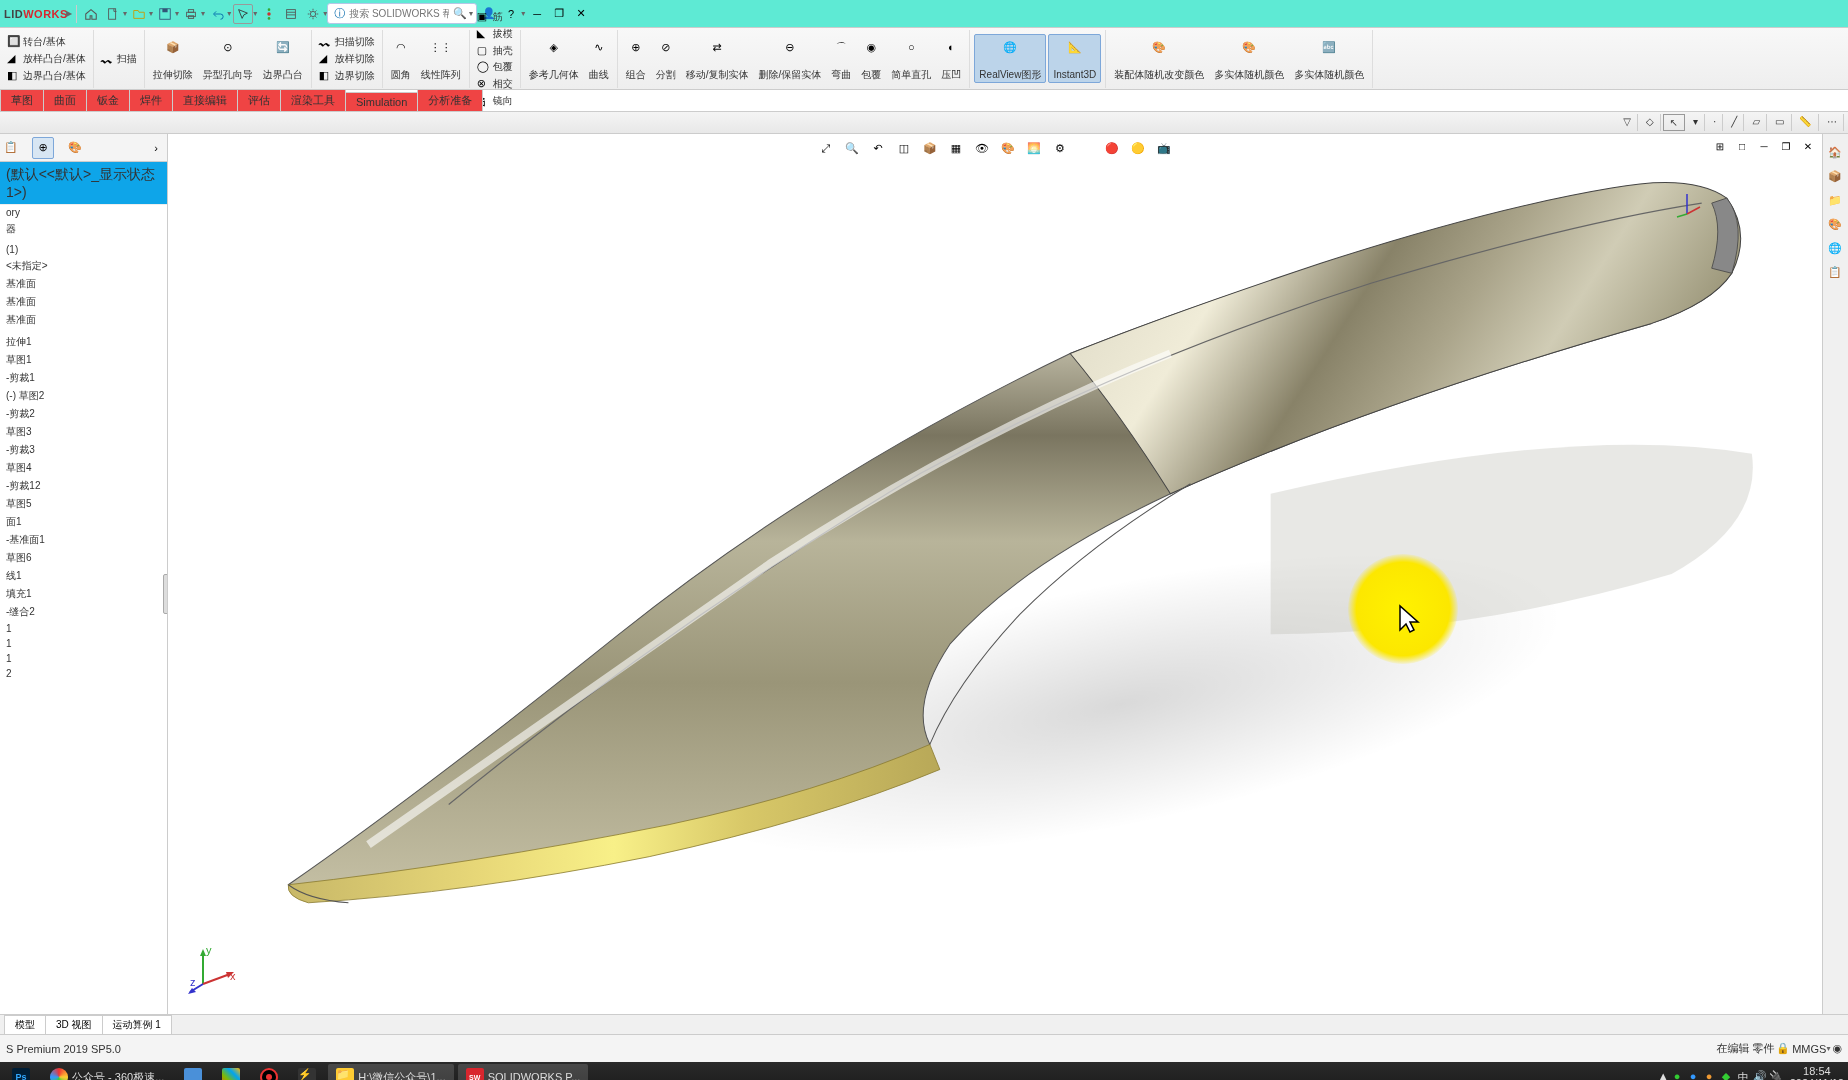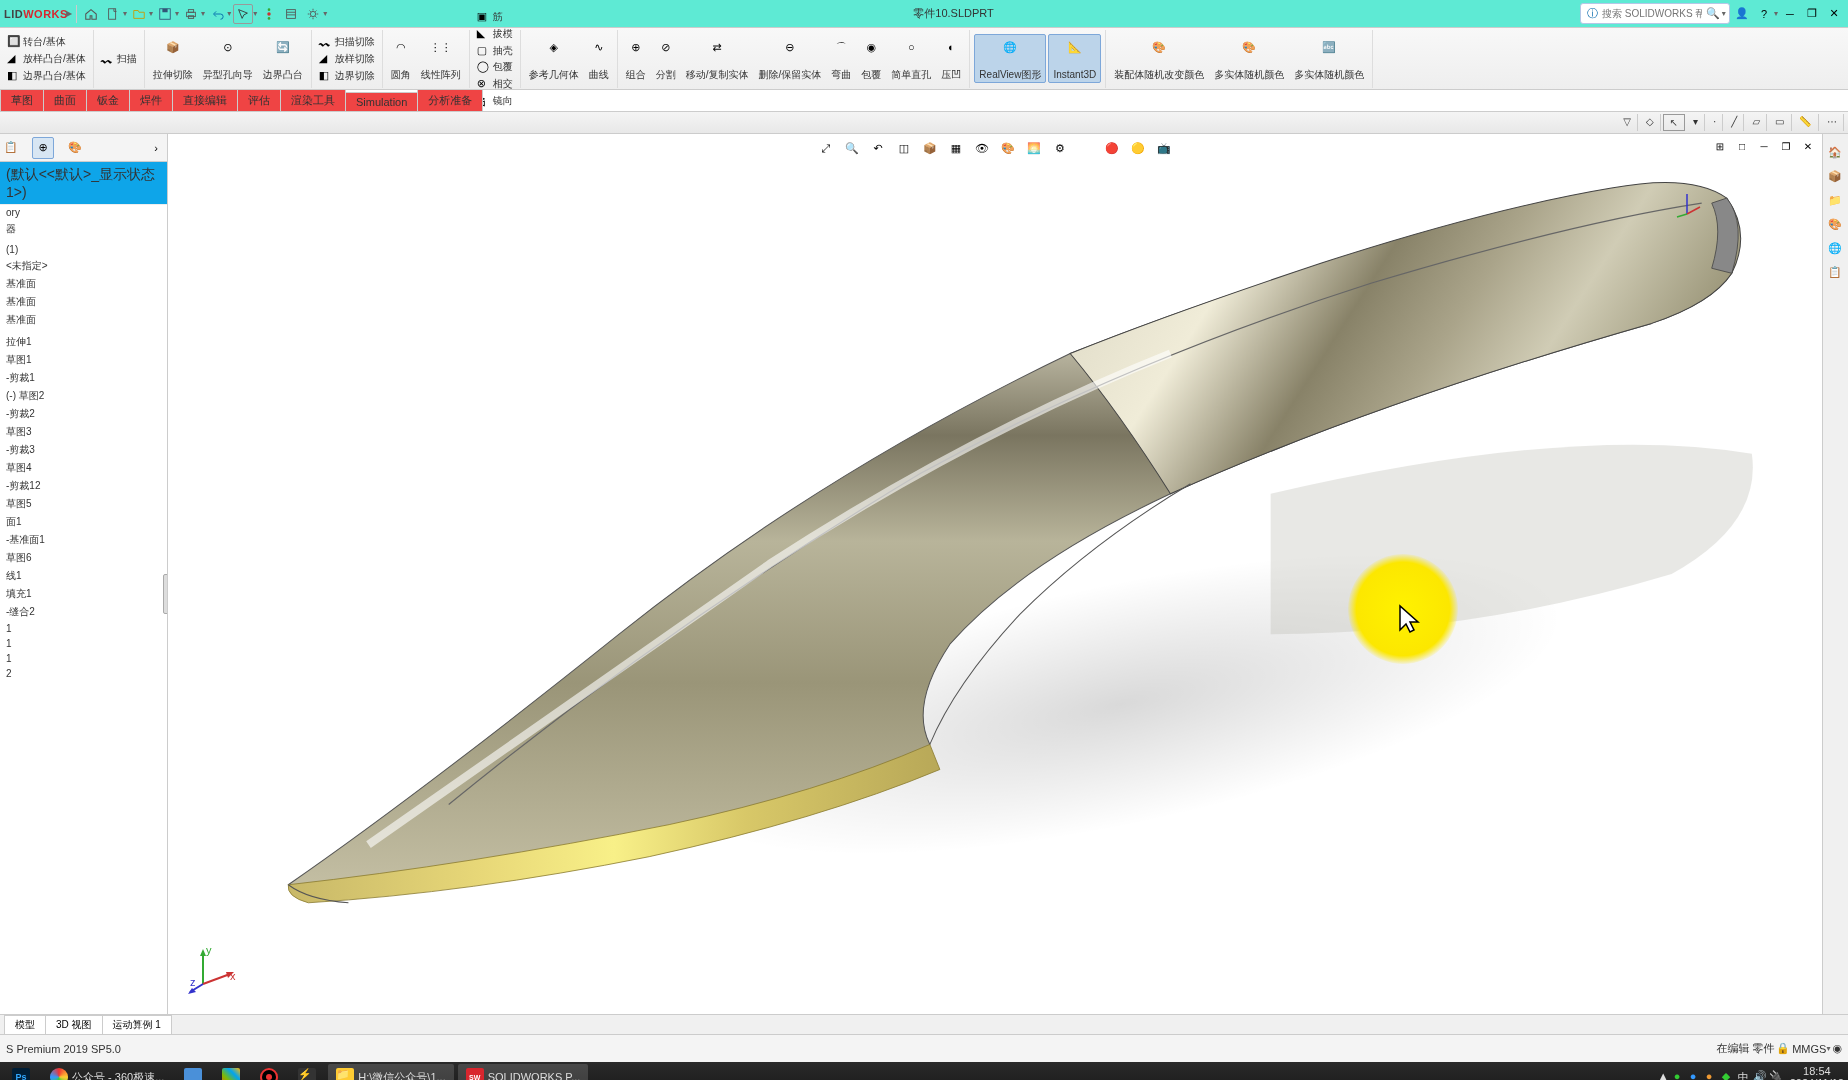--- a/index.html
+++ b/index.html
@@ -132,21 +132,20 @@
         </svg>
       </div>
     <div class="tb-btn">
         <svg viewBox="0 0 16 16">
           <circle cx="8" cy="8" r="3" fill="none" stroke="#555"></circle>
           <path d="M8 2v2M8 12v2M2 8h2M12 8h2M4 4l1.5 1.5M10.5 10.5L12 12M12 4l-1.5 1.5M5.5 10.5L4 12" stroke="#555"></path>
         </svg>
       </div>
     <span class="dd">▾</span>
   </div>
-  <div class="title-center">零件10.SLDPRT</div>
   <div class="title-right">
     <div class="search-box">
       <span style="color:#06a">ⓘ</span>
       <input placeholder="搜索 SOLIDWORKS 帮助" style="">
       <span style="color:#357">🔍</span>
       <span class="dd">▾</span>
     </div>
     <div class="win-btn">👤</div>
     <div class="win-btn">?</div>
     <span class="dd">▾</span>

